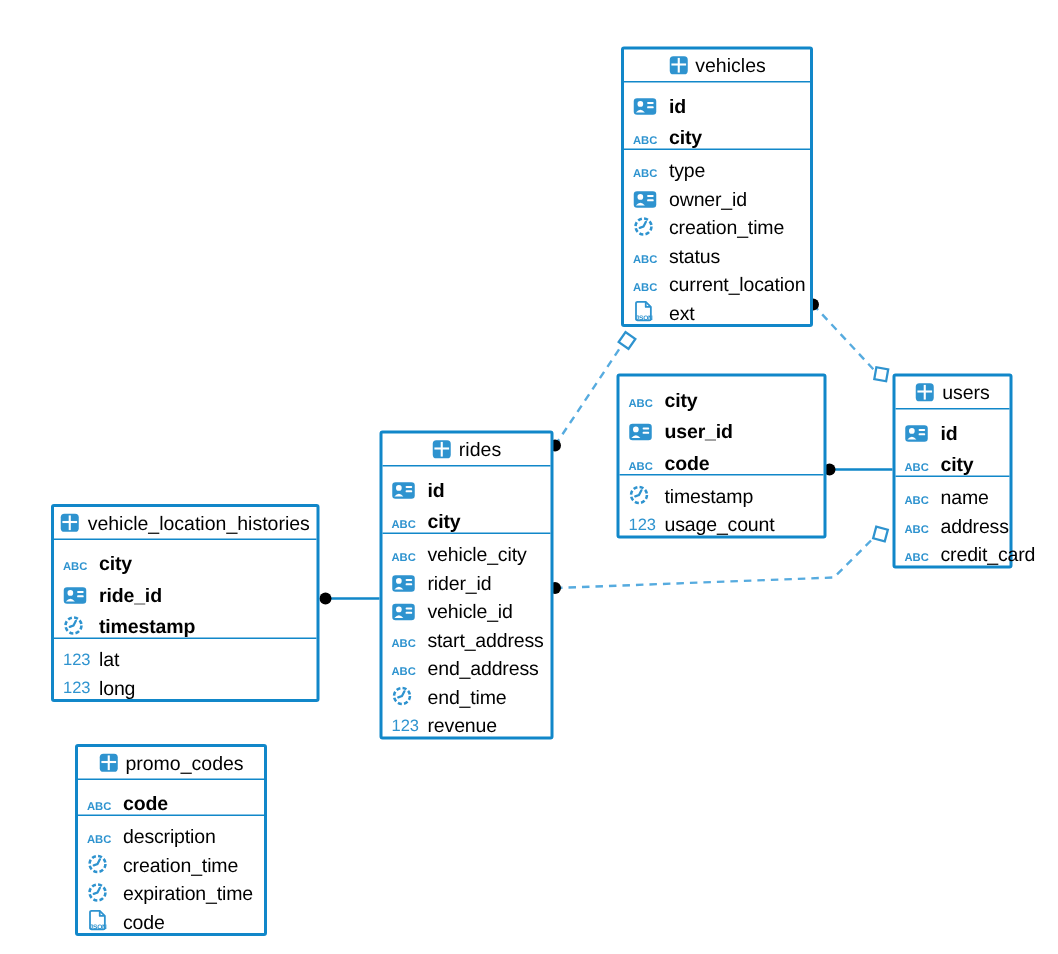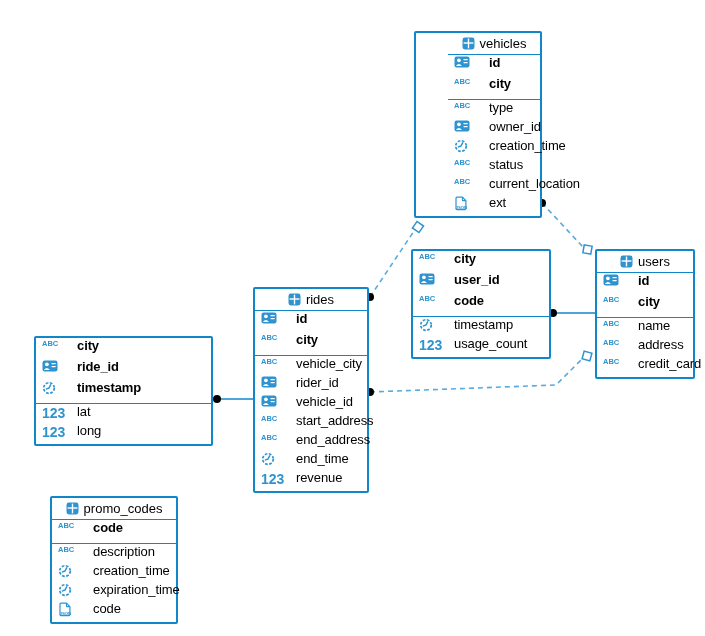--- a/index.html
+++ b/index.html
@@ -5,26 +5,26 @@
   html,body{margin:0;padding:0;background:#ffffff;}
   body{width:705px;height:636px;font-family:"Liberation Sans",sans-serif;}
   #canvas{position:relative;width:705px;height:636px;background:#ffffff;overflow:hidden;}
   #connector-layer{position:absolute;left:0;top:0;width:705px;height:636px;}
   .table{position:absolute;background:#ffffff;border:2px solid #1187c9;border-radius:2px;box-sizing:border-box;}
   .thead{display:flex;align-items:center;justify-content:center;gap:5px;height:21px;
          border-bottom:1.5px solid #1187c9;font-size:13px;color:#000;white-space:nowrap;}
   .section{display:block;}
   .section.regular{border-top:1.5px solid #1187c9;padding:1px 0;}
   .section.keys{padding:1px 0;}
-  .row{display:flex;align-items:flex-start;gap:16px;padding:0 6px;height:19px;
+  .row{display:flex;align-items:flex-end;gap:5px;padding:0 6px;height:19px;
        font-size:13px;color:#000;white-space:nowrap;letter-spacing:-0.1px;}
   .keys .row{height:21px;font-weight:bold;}
   .ficon{flex:0 0 19px;width:19px;display:flex;align-items:center;justify-content:flex-start;}
   .abc{color:#2e93cf;font-size:7.5px;font-weight:bold;letter-spacing:0;}
-  .num{color:#2e93cf;font-size:14px;font-weight:bold;letter-spacing:0;}
+  .num{color:#2e93cf;font-size:11px;font-weight:normal;letter-spacing:0;}
   .ticon{display:flex;align-items:center;}
   .flabel,.tname{line-height:1;}
 </style>
 </head>
 <body>
 
 <div id="canvas">
 
   <svg id="connector-layer" viewBox="0 0 705 636" xmlns="http://www.w3.org/2000/svg">
 
@@ -41,21 +41,21 @@
     <line x1="542" y1="203" x2="583" y2="247" stroke="#56abdf" stroke-width="1.6" stroke-dasharray="5 4"></line>
     <circle cx="542" cy="203" r="4" fill="#000000"></circle>
     <rect x="583.5" y="245.5" width="8" height="8" fill="#ffffff" stroke="#2e93cf" stroke-width="1.5" transform="rotate(10 587.5 249.5)"></rect>
 
     <path d="M370,392 L556,385 L582,359" fill="none" stroke="#56abdf" stroke-width="1.6" stroke-dasharray="5 4"></path>
     <circle cx="370" cy="392" r="4" fill="#000000"></circle>
     <rect x="583" y="352" width="8" height="8" fill="#ffffff" stroke="#2e93cf" stroke-width="1.5" transform="rotate(15 587 356)"></rect>
   </svg>
 
   <div id="tables">
-      <div class="table" style="left: 414px; top: 31px; width: 128px; padding-left: 32px;">
+      <div class="table" style="left: 414px; top: 31px; width: 128px;">
         <div class="thead">
           <span class="ticon">
             <svg width="13" height="13" viewBox="0 0 13 13">
               <rect x="0.5" y="0.5" width="12" height="12" rx="2.4" fill="#2e93cf"></rect>
               <rect x="1.6" y="5.3" width="9.8" height="1.4" fill="#fff"></rect>
               <rect x="5.8" y="1.6" width="1.4" height="9.8" fill="#fff"></rect>
             </svg>
           </span>
           <span class="tname">vehicles</span>
         </div>
@@ -169,21 +169,21 @@
             <span class="flabel">timestamp</span>
           </div>
           <div class="row">
             <span class="ficon">
               <span class="num">123</span>
             </span>
             <span class="flabel">usage_count</span>
           </div>
         </div>
       </div>
-      <div class="table" style="left: 595px; top: 249px; width: 100px;">
+      <div class="table" style="left: 595px; top: 249px; width: 80px;">
         <div class="thead">
           <span class="ticon">
             <svg width="13" height="13" viewBox="0 0 13 13">
               <rect x="0.5" y="0.5" width="12" height="12" rx="2.4" fill="#2e93cf"></rect>
               <rect x="1.6" y="5.3" width="9.8" height="1.4" fill="#fff"></rect>
               <rect x="5.8" y="1.6" width="1.4" height="9.8" fill="#fff"></rect>
             </svg>
           </span>
           <span class="tname">users</span>
         </div>
@@ -313,20 +313,30 @@
           </div>
           <div class="row">
             <span class="ficon">
               <span class="num">123</span>
             </span>
             <span class="flabel">revenue</span>
           </div>
         </div>
       </div>
       <div class="table" style="left: 34px; top: 336px; width: 179px;">
+        <div class="thead">
+          <span class="ticon">
+            <svg width="13" height="13" viewBox="0 0 13 13">
+              <rect x="0.5" y="0.5" width="12" height="12" rx="2.4" fill="#2e93cf"></rect>
+              <rect x="1.6" y="5.3" width="9.8" height="1.4" fill="#fff"></rect>
+              <rect x="5.8" y="1.6" width="1.4" height="9.8" fill="#fff"></rect>
+            </svg>
+          </span>
+          <span class="tname">vehicle_location_histories</span>
+        </div>
         <div class="section keys">
           <div class="row">
             <span class="ficon">
               <span class="abc">ABC</span>
             </span>
             <span class="flabel">city</span>
           </div>
           <div class="row">
             <span class="ficon">
               <svg width="16" height="12" viewBox="0 0 16 12">

